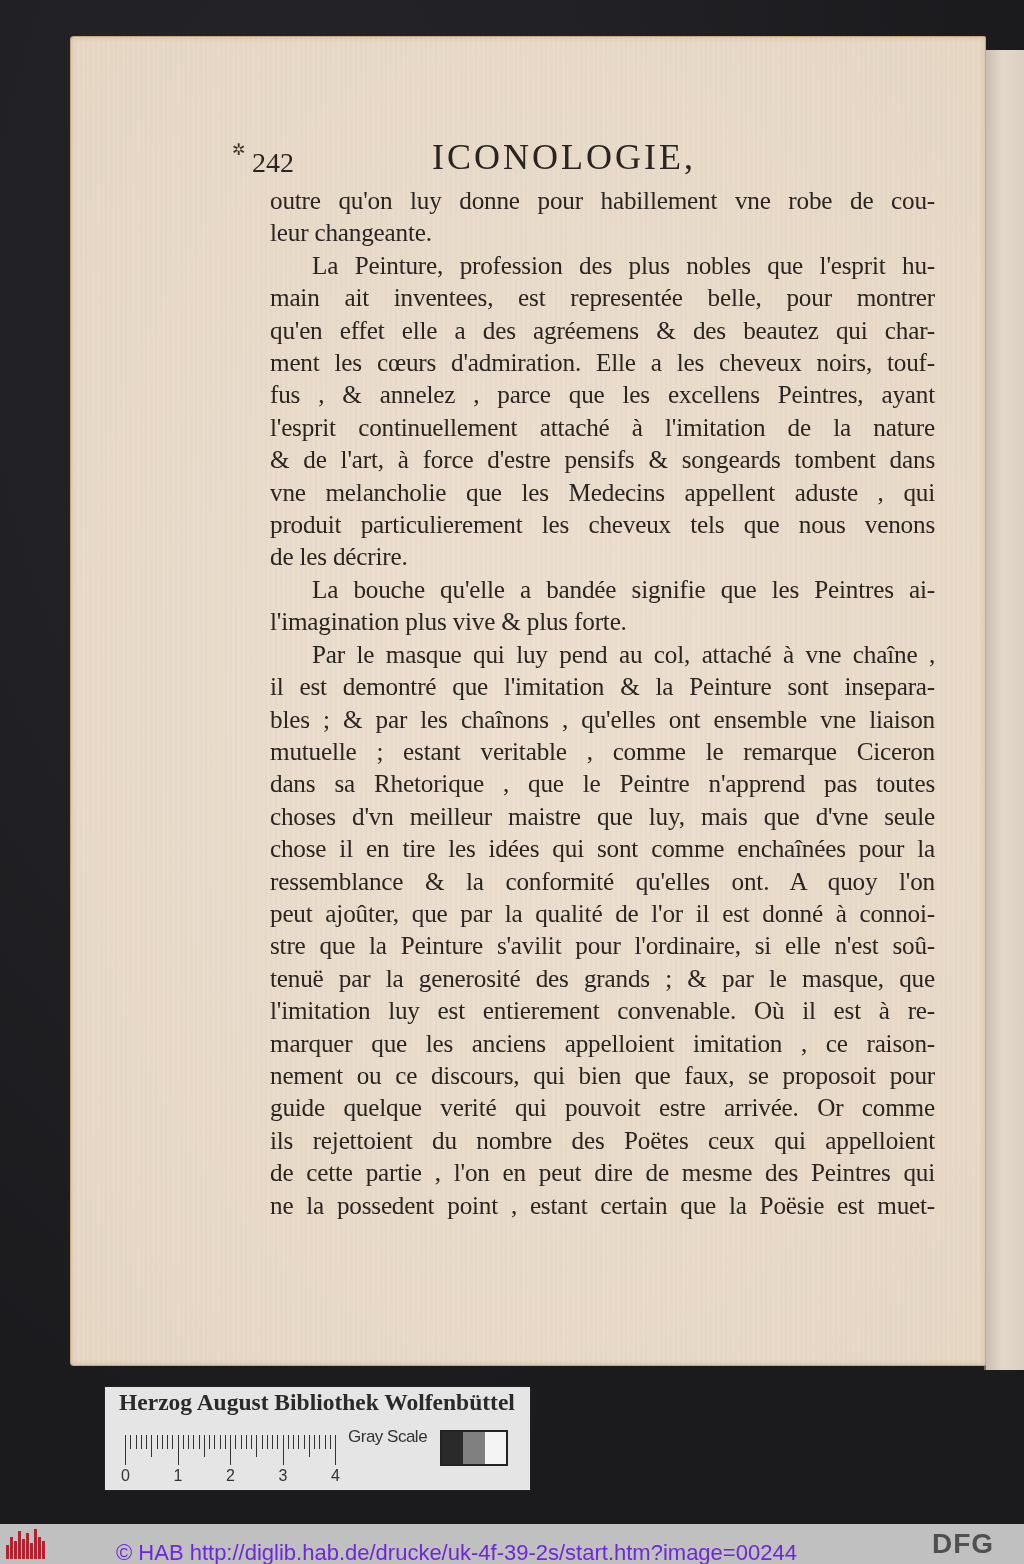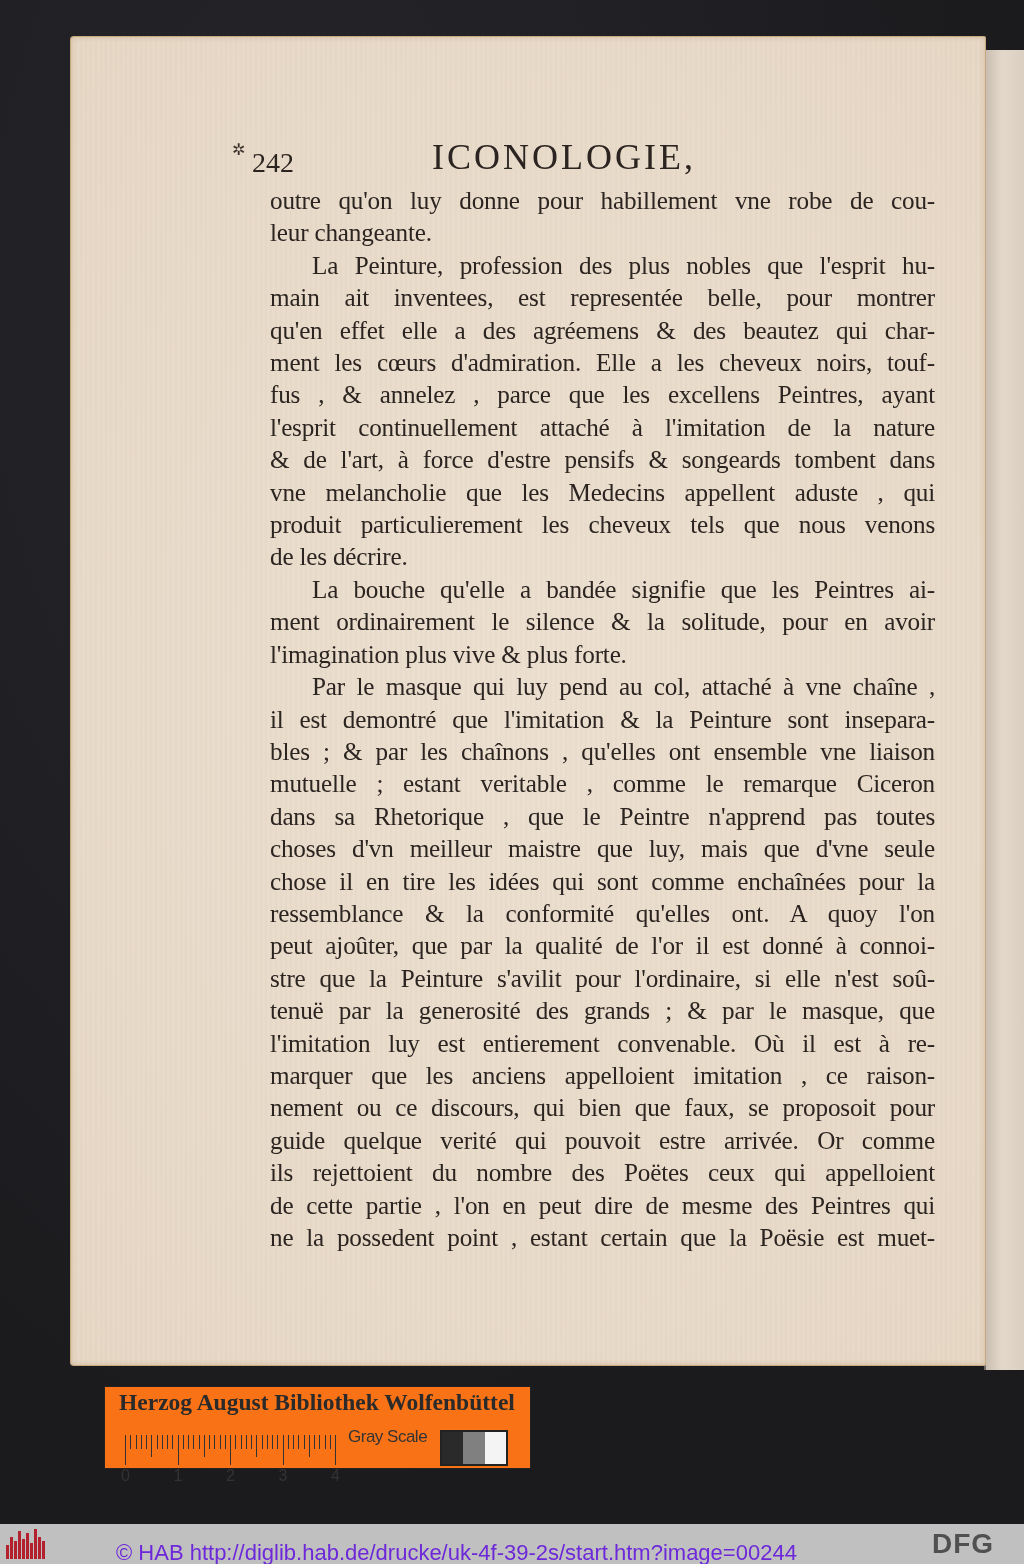--- a/index.html
+++ b/index.html
@@ -45,22 +45,22 @@
   }
   .line { display:block; white-space:nowrap; text-align:justify; text-align-last:justify; }
   .line.last { text-align-last:left; }
   .line.indent { padding-left:42px; }
   .margin-mark {
     position:absolute; left:232px; top:140px; width:10px; height:14px;
     color:#3b332c; font-size:16px;
   }
   
   .scale-card {
-    position:absolute; left:105px; top:1387px; width:425px; height:81px;
-    background:#f97316; box-shadow:0 0 0 1px #222;
+    position:absolute; left:105px; top:1387px; width:425px; height:103px;
+    background:#e5e5e5; box-shadow:0 0 0 1px #222;
   }
   .scale-card .title {
     position:absolute; left:14px; top:2px; font-family:"Liberation Serif", serif;
     font-weight:bold; font-size:23.5px; color:#2a2a2a; white-space:nowrap;
   }
   .ruler { position:absolute; left:20px; top:48px; width:215px; height:36px; }
   .ruler .tick { position:absolute; top:0; width:1px; background:#333; }
   .ruler .num {
     position:absolute; top:32px; font-family:"Liberation Sans", sans-serif; font-size:16px; color:#333;
   }
@@ -114,21 +114,20 @@
       <span class="line">main ait inventees, est representée belle, pour montrer</span>
       <span class="line">qu'en effet elle a des agréemens &amp; des beautez qui char-</span>
       <span class="line">ment les cœurs d'admiration. Elle a les cheveux noirs, touf-</span>
       <span class="line">fus , &amp; annelez , parce que les excellens Peintres, ayant</span>
       <span class="line">l'esprit continuellement attaché à l'imitation de la nature</span>
       <span class="line">&amp; de l'art, à force d'estre pensifs &amp; songeards tombent dans</span>
       <span class="line">vne melancholie que les Medecins appellent aduste , qui</span>
       <span class="line">produit particulierement les cheveux tels que nous venons</span>
       <span class="line last">de les décrire.</span>
       <span class="line indent">La bouche qu'elle a bandée signifie que les Peintres ai-</span>
-      <span class="line">ment ordinairement le silence &amp; la solitude, pour en avoir</span>
       <span class="line last">l'imagination plus vive &amp; plus forte.</span>
       <span class="line indent">Par le masque qui luy pend au col, attaché à vne chaîne ,</span>
       <span class="line">il est demontré que l'imitation &amp; la Peinture sont insepara-</span>
       <span class="line">bles ; &amp; par les chaînons , qu'elles ont ensemble vne liaison</span>
       <span class="line">mutuelle ; estant veritable , comme le remarque Ciceron</span>
       <span class="line">dans sa Rhetorique , que le Peintre n'apprend pas toutes</span>
       <span class="line">choses d'vn meilleur maistre que luy, mais que d'vne seule</span>
       <span class="line">chose il en tire les idées qui sont comme enchaînées pour la</span>
       <span class="line">ressemblance &amp; la conformité qu'elles ont. A quoy l'on</span>
       <span class="line">peut ajoûter, que par la qualité de l'or il est donné à connoi-</span>

